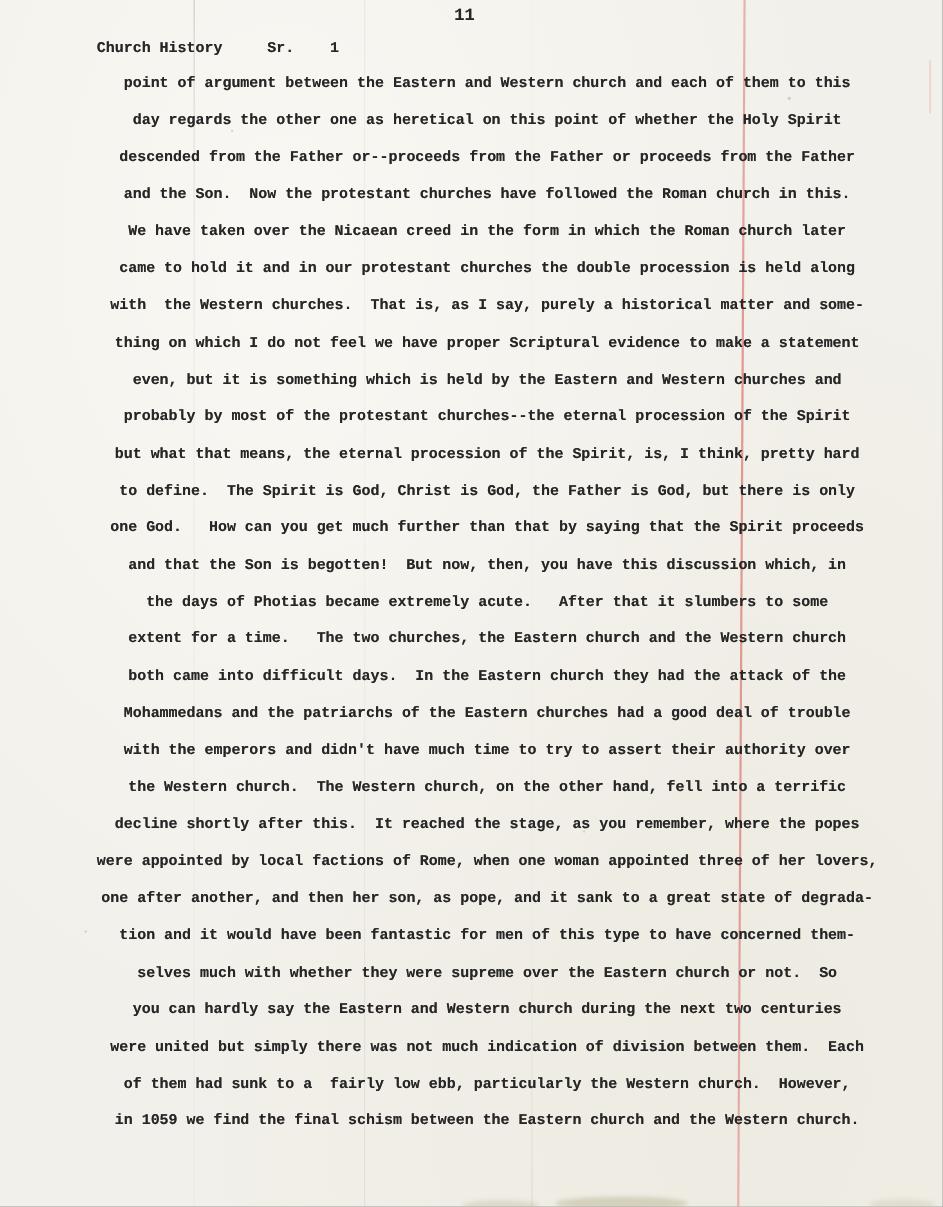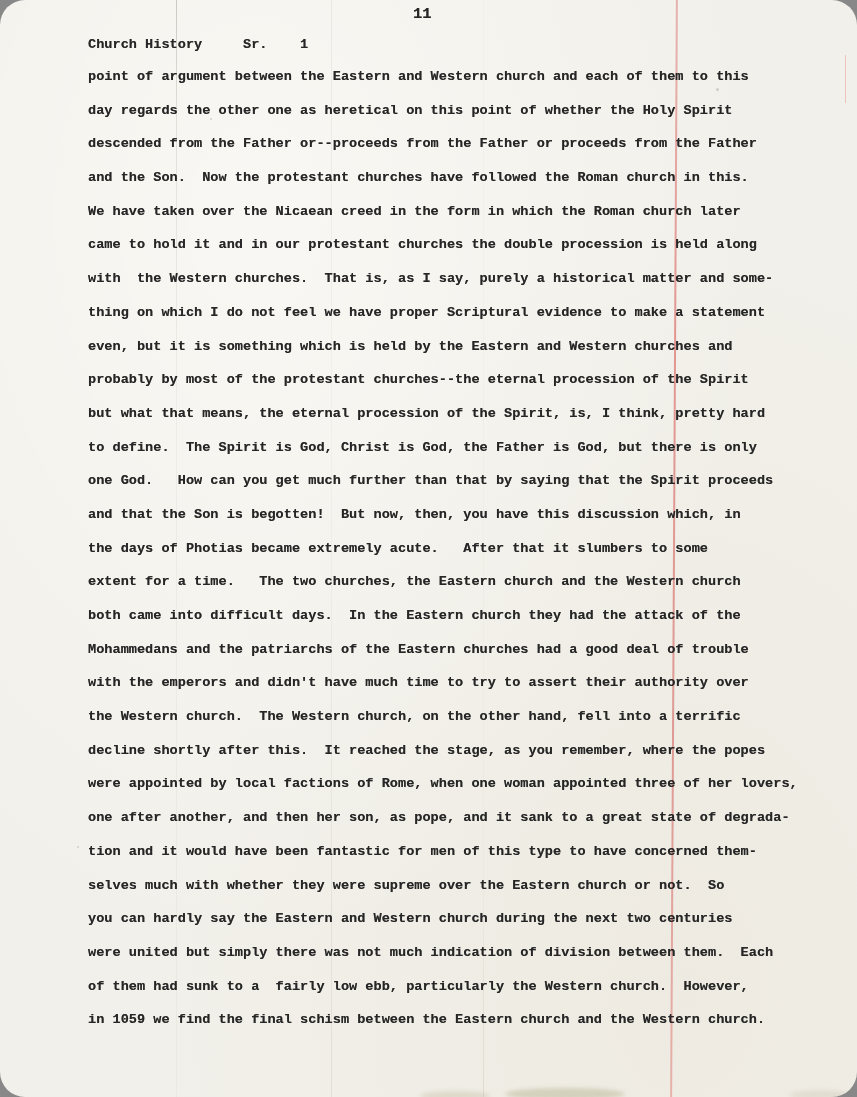--- a/index.html
+++ b/index.html
@@ -11,21 +11,20 @@
     position: relative;
     width: 857px;
     height: 1097px;
     background:
       radial-gradient(ellipse at 30% 20%, rgba(255,255,252,0.5), rgba(255,255,252,0) 60%),
       radial-gradient(ellipse at 80% 90%, rgba(230,224,210,0.35), rgba(230,224,210,0) 55%),
       #f2f0ea;
     overflow: hidden;
     font-family: "Liberation Mono", "DejaVu Sans Mono", monospace;
     color: #262626;
-    border-radius: 25px;
   }
 
   
   .typed {
     font-weight: bold;
     font-size: 13.6px;
     letter-spacing: 0px;
     white-space: pre;
     text-shadow: 0 0 0.6px rgba(25,25,25,0.55);
   }
@@ -43,21 +42,21 @@
     left: 88px;
     line-height: 1;
   }
 
   #typed-body {
     position: absolute;
     top: 60px;
     left: 88px;
     line-height: 33.7px;
   }
-  .typed-line { height: 33.7px; }
+  .typed-line { height: 33.7px; text-align: center; }
 
   
   .red-rule {
     position: absolute;
     top: -6px;
     left: 673px;
     width: 1.6px;
     height: 1110px;
     background: linear-gradient(to bottom,
       rgba(210,90,85,0.40),

